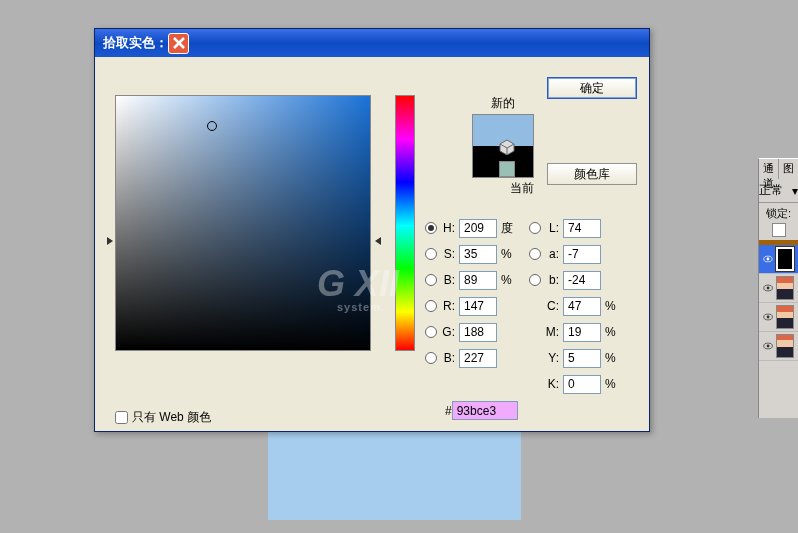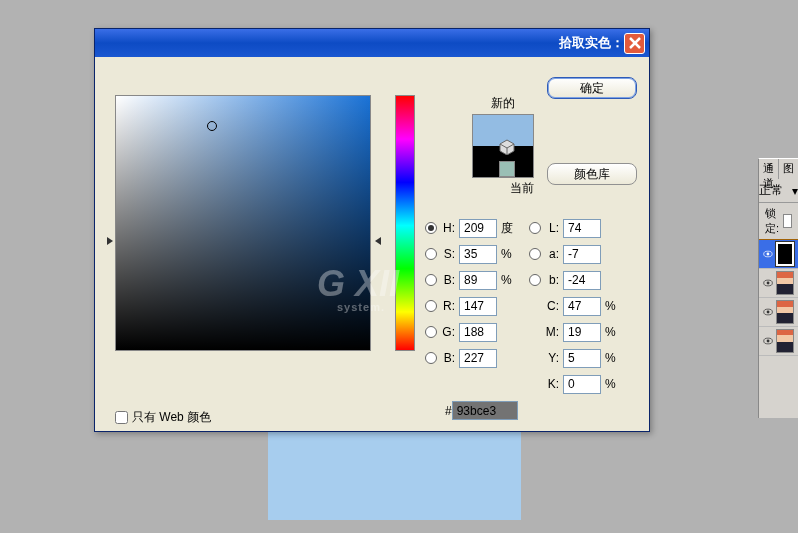--- a/index.html
+++ b/index.html
@@ -1,19 +1,19 @@
 <!DOCTYPE html>
 <html><head>
 <meta charset="utf-8">
 <style>
 * { box-sizing: border-box; margin: 0; padding: 0; }
 body { font-family: "Microsoft YaHei", Tahoma, sans-serif; font-size: 12px; background: #b2b2b2; width: 798px; height: 533px; position: relative; overflow: hidden; }
 .canvas-rect { position: absolute; left: 268px; top: 430px; width: 253px; height: 90px; background: #a7cdee; }
 .dialog { position: absolute; left: 94px; top: 28px; width: 556px; height: 404px; background: #ece9d8; border: 1px solid #0a246a; box-shadow: 2px 2px 6px rgba(0,0,0,0.3); }
-.titlebar { height: 28px; background: linear-gradient(to bottom, #3a6ee7, #0d4bc4 50%, #1a57d1); display: flex; align-items: center; padding: 0 4px 0 8px; justify-content: flex-end; }
+.titlebar { height: 28px; background: linear-gradient(to bottom, #3a6ee7, #0d4bc4 50%, #1a57d1); display: flex; align-items: center; padding: 0 4px 0 8px; justify-content: flex-start; }
 .titlebar-text { color: #fff; font-weight: bold; font-size: 13px; }
 .close-btn { width: 21px; height: 21px; background: #e35b3c; border: 1px solid #fff; border-radius: 3px; display:flex; align-items:center; justify-content:center; }
 .close-x { width: 14px; height: 14px; stroke: #fff; stroke-width: 2.5; }
 .body { position: relative; padding: 10px; }
 .color-field { position: absolute; left: 20px; top: 38px; width: 256px; height: 256px; border: 1px solid #888;
   background:
     linear-gradient(to top, #000, rgba(0,0,0,0)),
     linear-gradient(to right, #fff, #1a72d6); }
 .field-cursor { position: absolute; width: 10px; height: 10px; border: 1px solid #000; border-radius: 50%; }
 .field-arrow-l { position:absolute; left:12px; top:180px; width:0;height:0;border-top:4px solid transparent;border-bottom:4px solid transparent;border-left:6px solid #333; }
@@ -24,40 +24,40 @@
   background: linear-gradient(to bottom, #f00 0%, #f0f 17%, #00f 34%, #0ff 51%, #0f0 68%, #ff0 85%, #f00 100%); }
 .preview { position: absolute; left: 336px; top: 38px; padding-left: 41px; }
 .preview-lbl { text-align: center; font-size: 12px; margin-bottom: 2px; }
 .swatch-box { width: 62px; height: 64px; border: 1px solid #888; display:flex; flex-direction:column; }
 .sw-new { flex:1; }
 .sw-cur { flex:1; background: #000; }
 .cur-lbl { text-align: right; margin-top: 2px; }
 .cube { position:absolute; left: 404px; top: 82px; width:16px; height:16px; }
 .tiny-sw { position:absolute; left: 404px; top: 104px; width:16px; height:16px; background:#9abfb5; border:1px solid #888; }
 .btns { position: absolute; right: 12px; top: 20px; display: flex; flex-direction: column; gap: 8px; }
-.btn { width: 90px; height: 22px; background: linear-gradient(to bottom, #fff, #ece9d8); border: 1px solid #919191; border-radius: 8px; font-size: 12px; cursor:pointer; }
+.btn { width: 90px; height: 22px; background: linear-gradient(to bottom, #fff, #ece9d8); border: 1px solid #919191; border-radius: 0; font-size: 12px; cursor:pointer; }
 .btn.def { border: 1px solid #2f5bb7; box-shadow: 0 0 0 1px #7da2e3 inset; }
 .gap { height: 20px; }
 .inputs { position: absolute; left: 330px; top: 160px; }
 .row { display: flex; align-items: center; margin-bottom: 4px; height: 22px; }
 .radio { width: 12px; height: 12px; border: 1px solid #666; border-radius: 50%; margin-right: 2px; display:inline-flex; align-items:center; justify-content:center; background:#fff;}
 .radio.sel::after { content:''; width:6px; height:6px; background:#333; border-radius:50%; }
 .lbl { width: 16px; text-align: right; }
 .txt { width: 38px; height: 19px; border: 1px solid #7f9db9; background: #fff; text-align: left; padding: 0 4px; margin: 0 4px; font-size:12px; }
 .unit { width: 16px; }
 .col2 { margin-left: 12px; display: flex; align-items: center; }
 .hex-row { display:flex; align-items:center; margin-top:6px; margin-left: 20px; }
-.hex-txt { width: 66px; height: 19px; border: 1px solid #7f9db9; background:#737373; padding:0 4px; font-size:12px; }
+.hex-txt { width: 66px; height: 19px; border: 1px solid #7f9db9; background:#f0abfc; padding:0 4px; font-size:12px; }
 .watermark { position:absolute; left: 222px; top: 206px; color: rgba(255,255,255,0.35); font-size: 36px; font-style: italic; font-weight: bold; pointer-events:none; }
 .watermark small { font-size: 11px; display:block; font-style: normal; letter-spacing:1px; margin-top:-4px; margin-left:20px;}
 .side-panel { position: absolute; right: 0; top: 158px; width: 40px; height: 260px; background: #d6d3ce; border-left: 1px solid #888; border-top:1px solid #fff; }
 .sp-tabs { display:flex; height: 20px; background:#c4c4c4; font-size:11px; }
 .sp-tab { padding: 2px 4px; background:#d6d3ce; border-right:1px solid #999; }
 .sp-mode { padding: 3px 0; border-bottom:1px solid #999; display:flex; justify-content:space-between; align-items:center; }
-.sp-lock { padding: 3px 6px; display:flex; align-items:center; gap:2px; font-size:11px; border-bottom:1px solid #a16207;}
+.sp-lock { padding: 3px 6px; display:flex; align-items:center; gap:2px; font-size:11px; border-bottom:5px solid #a16207;flex-direction:column;}
 .sp-lock-box { width:14px; height:14px; border:1px solid #888; background:#fff;}
 .layer { display:flex; align-items:center; padding: 2px 4px; border-bottom:1px solid #bbb; gap:3px;}
 .layer.active { background: #3a6ee7; color:#fff; }
 .eye { width: 14px; height: 10px; }
 .thumb { width: 24px; height: 24px; border:1px solid #888; background:#fff; }
 .thumb.curr { background:#000; border:2px solid #fff; outline:1px solid #333;}
 .portrait { background: linear-gradient(to bottom, #d64 0%, #d64 25%, #f2c9a7 25%, #f2c9a7 55%, #223 55%, #223 100%); }
 </style>
 </head>
 <body>

